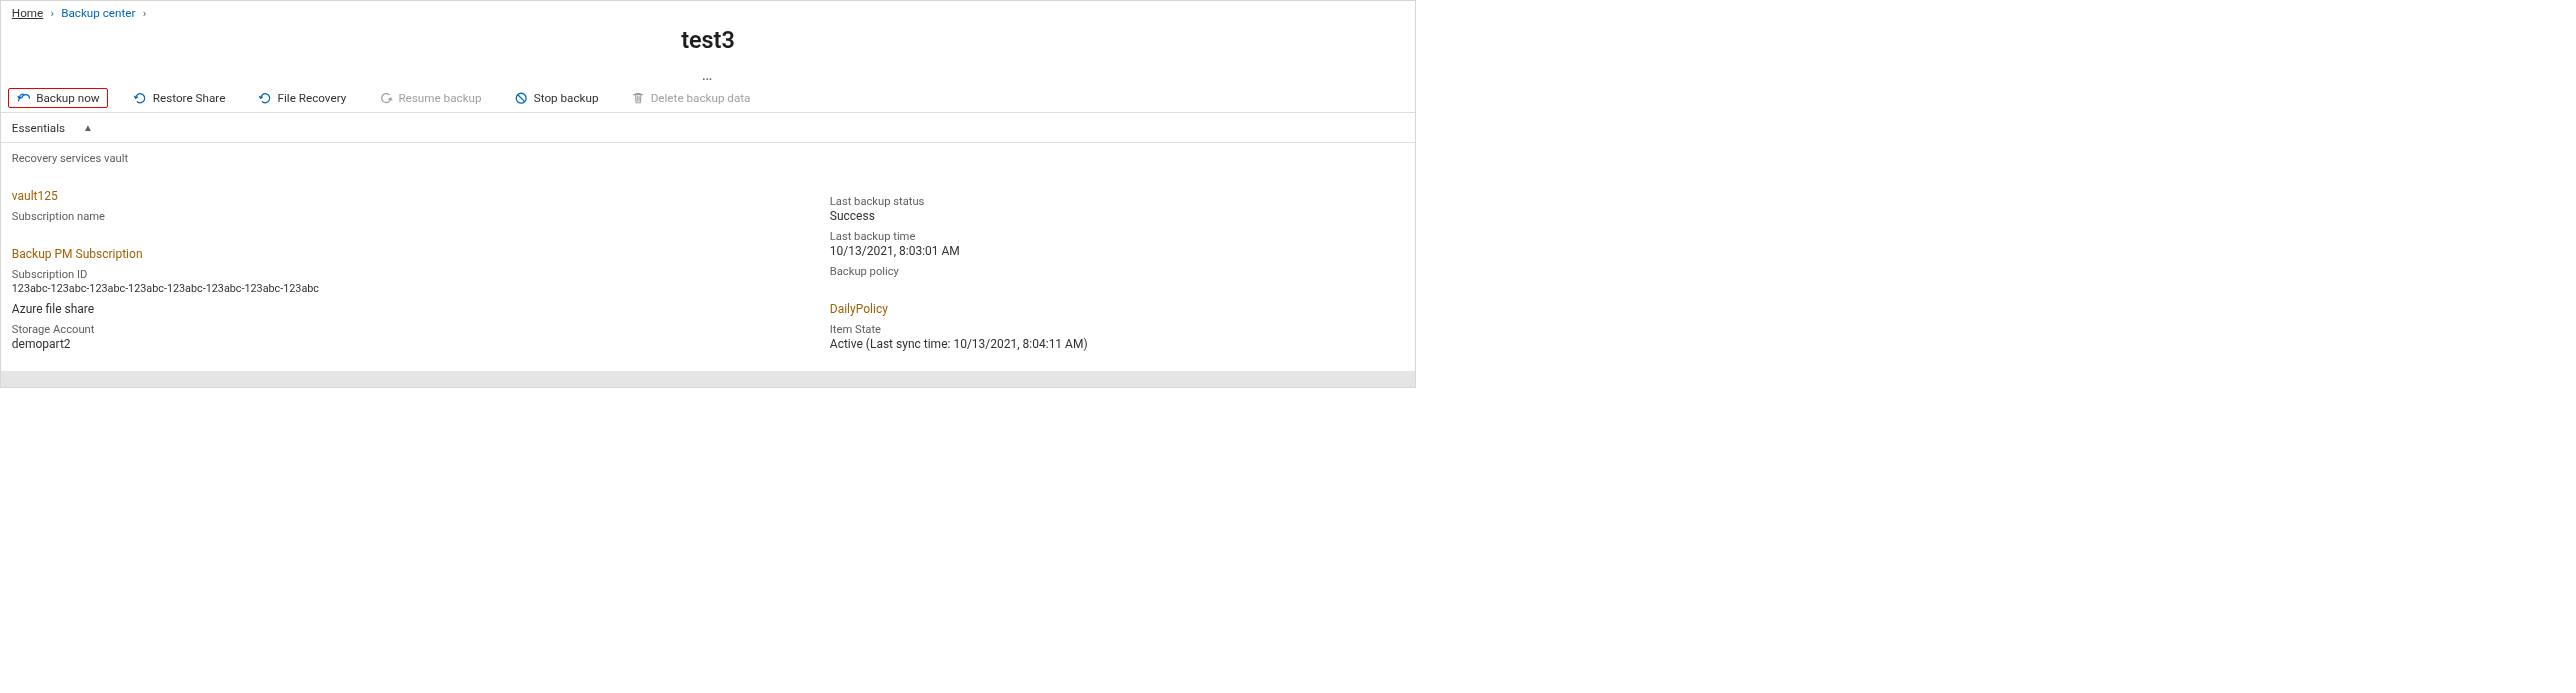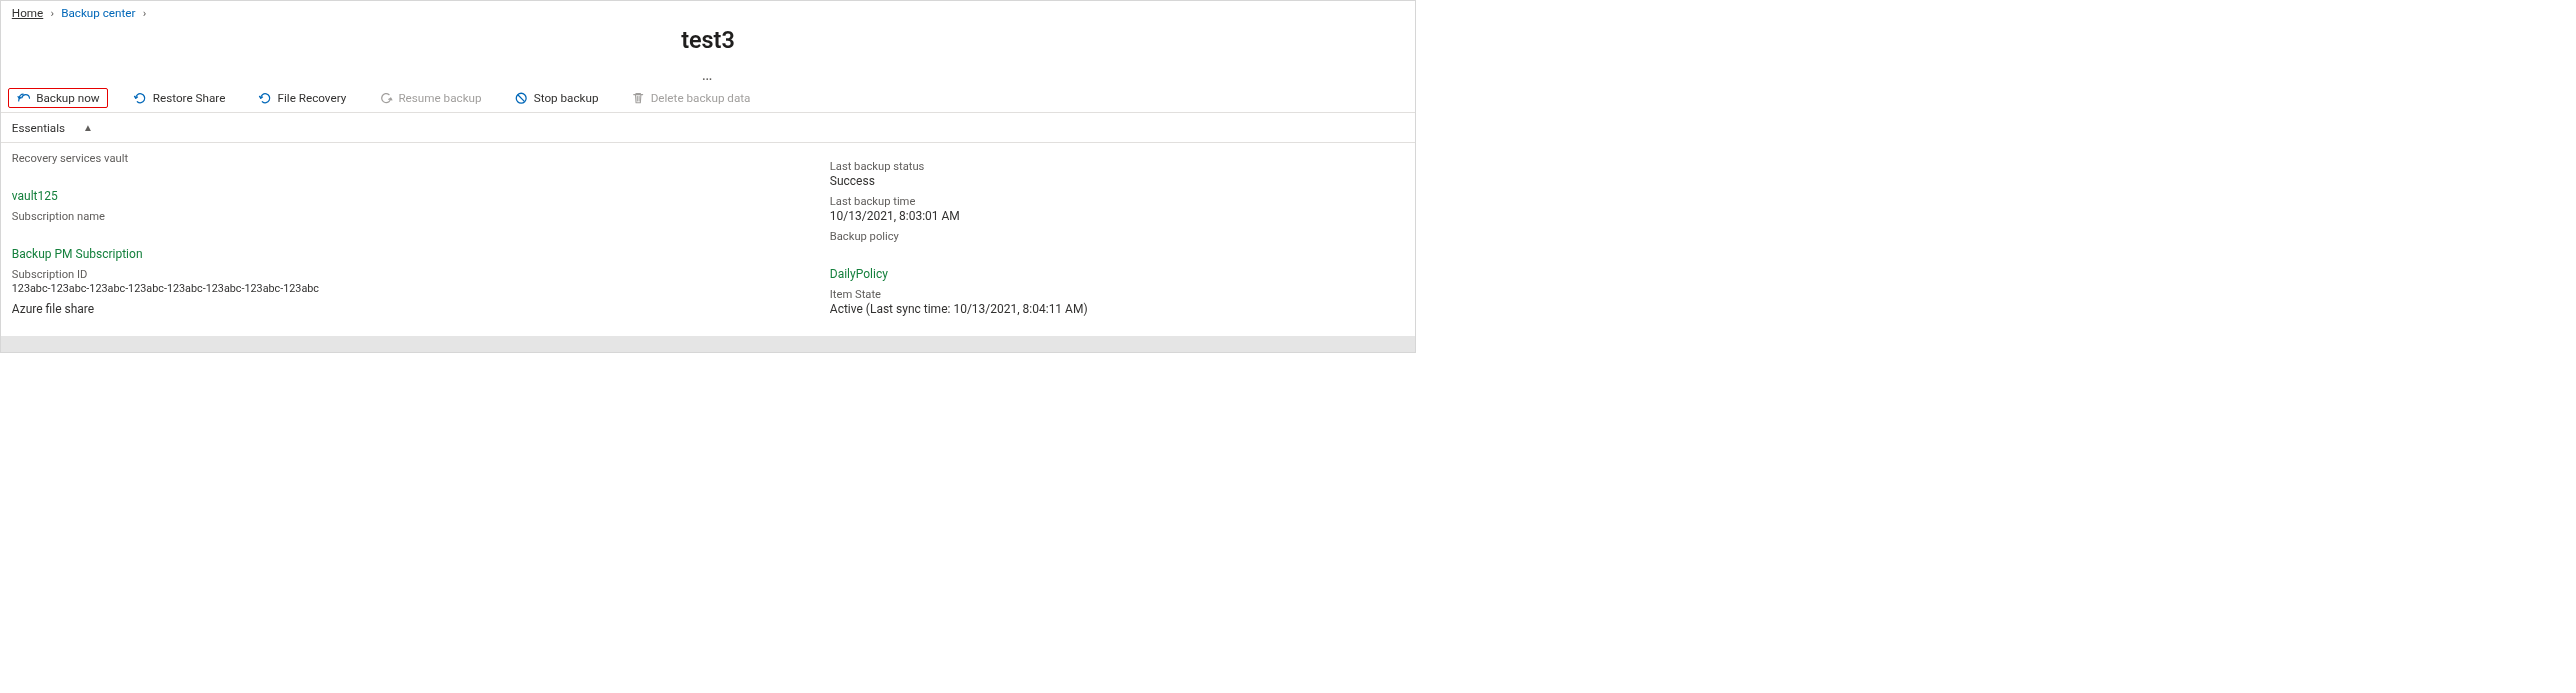--- a/index.html
+++ b/index.html
@@ -95,21 +95,21 @@
   .kv { margin-bottom: 7.2px; }
   .kv .k {
     font-size: 11.2px;
     color: #605e5c;
     margin-bottom: 0.9px;
   }
   .kv .v {
     font-size: 12px;
     color: #323130;
   }
-  .kv .v.link { color: #15803d; cursor: pointer; margin-top: 24px; }
+  .kv .v.link { color: #a16207; cursor: pointer; margin-top: 24px; }
   
   .bottom-strip {
     height: 16px;
     background: #e5e5e5;
   }
 </style>
 </head>
 <body>
 
 <div class="page">
@@ -206,20 +206,24 @@
         <div class="k">Subscription name</div>
         <div class="v link">Backup PM Subscription</div>
       </div>
       <div class="kv">
         <div class="k">Subscription ID</div>
         <div class="v" style="font-size:10.8px">123abc-123abc-123abc-123abc-123abc-123abc-123abc-123abc</div>
       </div>
       <div class="kv">
         <div class="v">Azure file share</div>
       </div>
+      <div class="kv">
+        <div class="k">Storage Account</div>
+        <div class="v">demopart2</div>
+      </div>
     </div>
 
     <div class="col right">
       <div class="kv">
         <div class="k">Last backup status</div>
         <div class="v">Success</div>
       </div>
       <div class="kv">
         <div class="k">Last backup time</div>
         <div class="v">10/13/2021, 8:03:01 AM</div>

